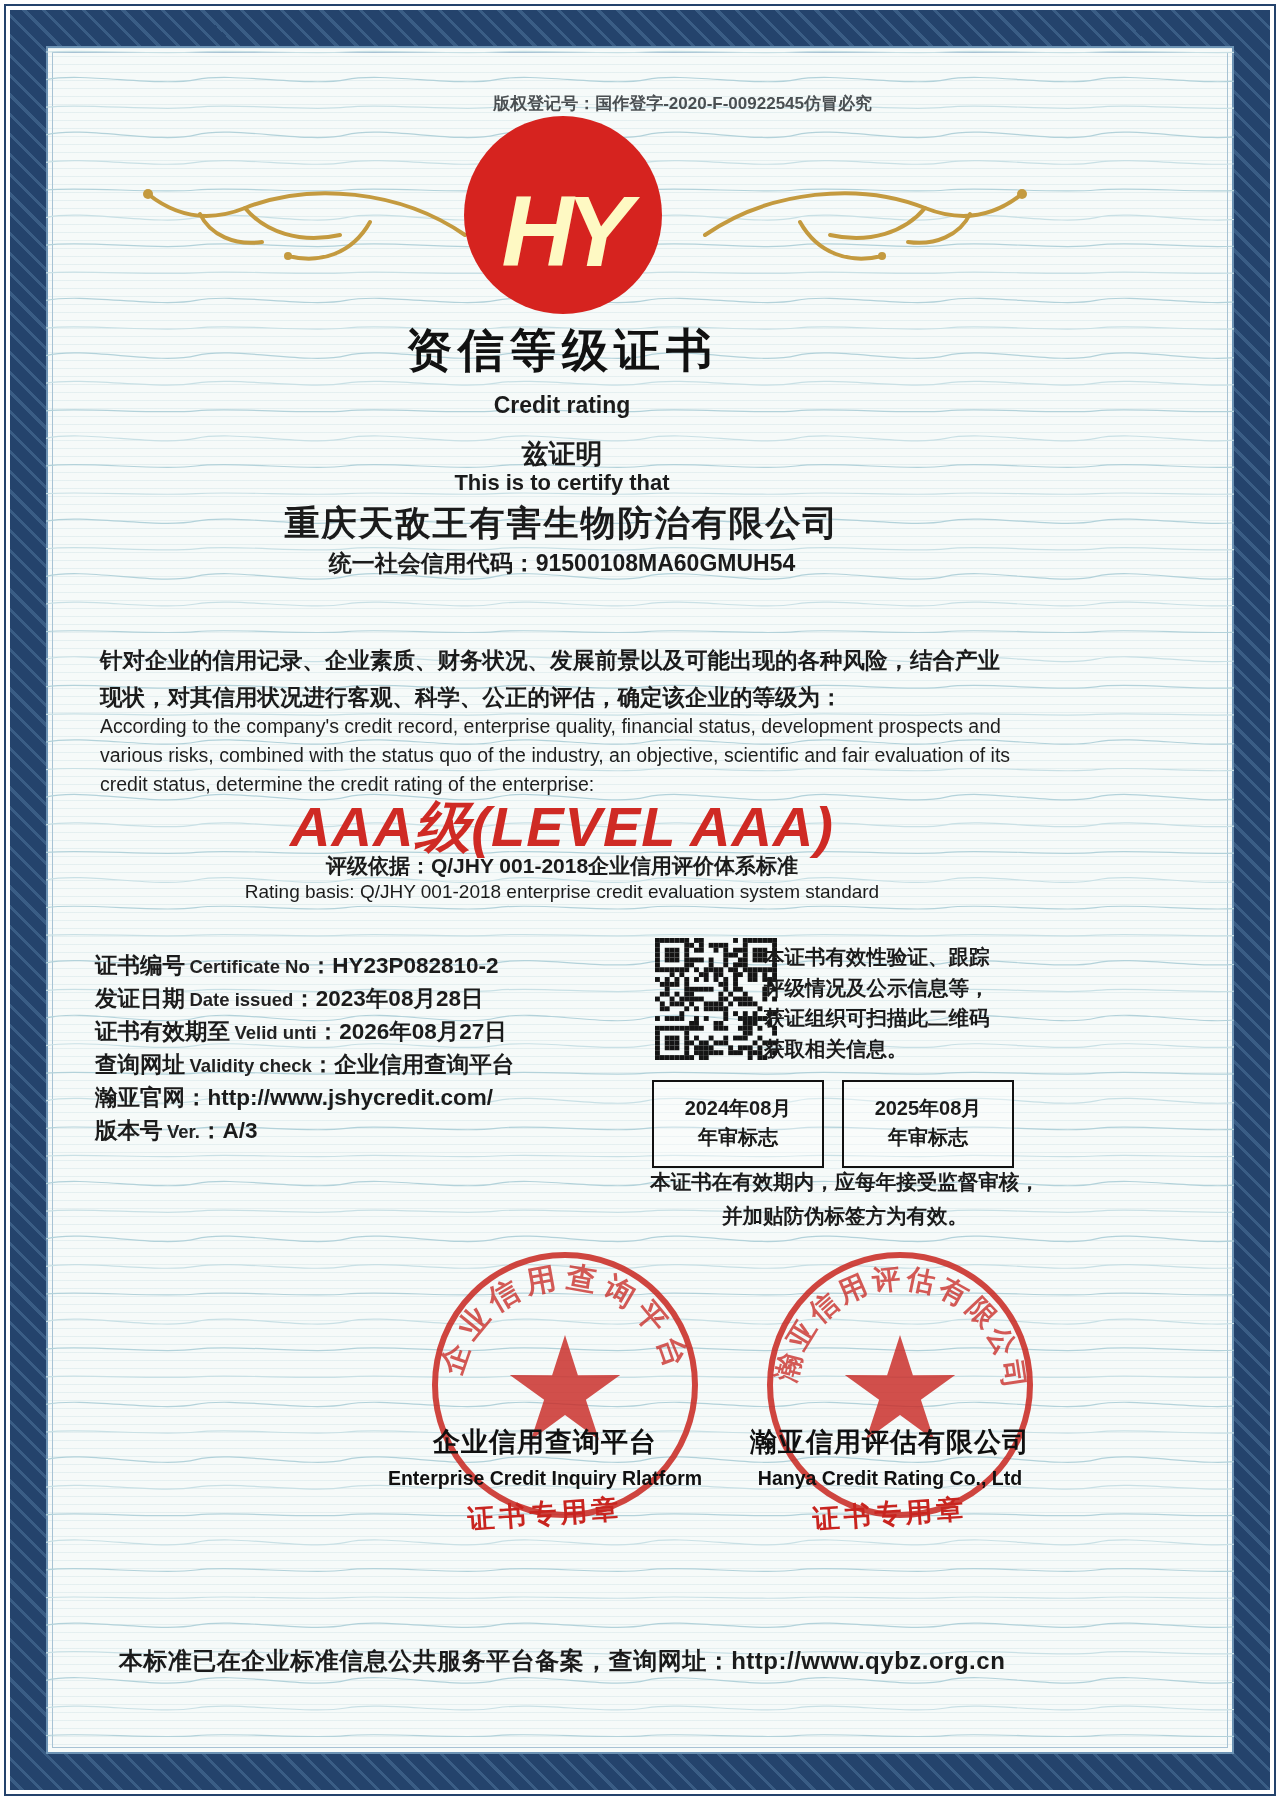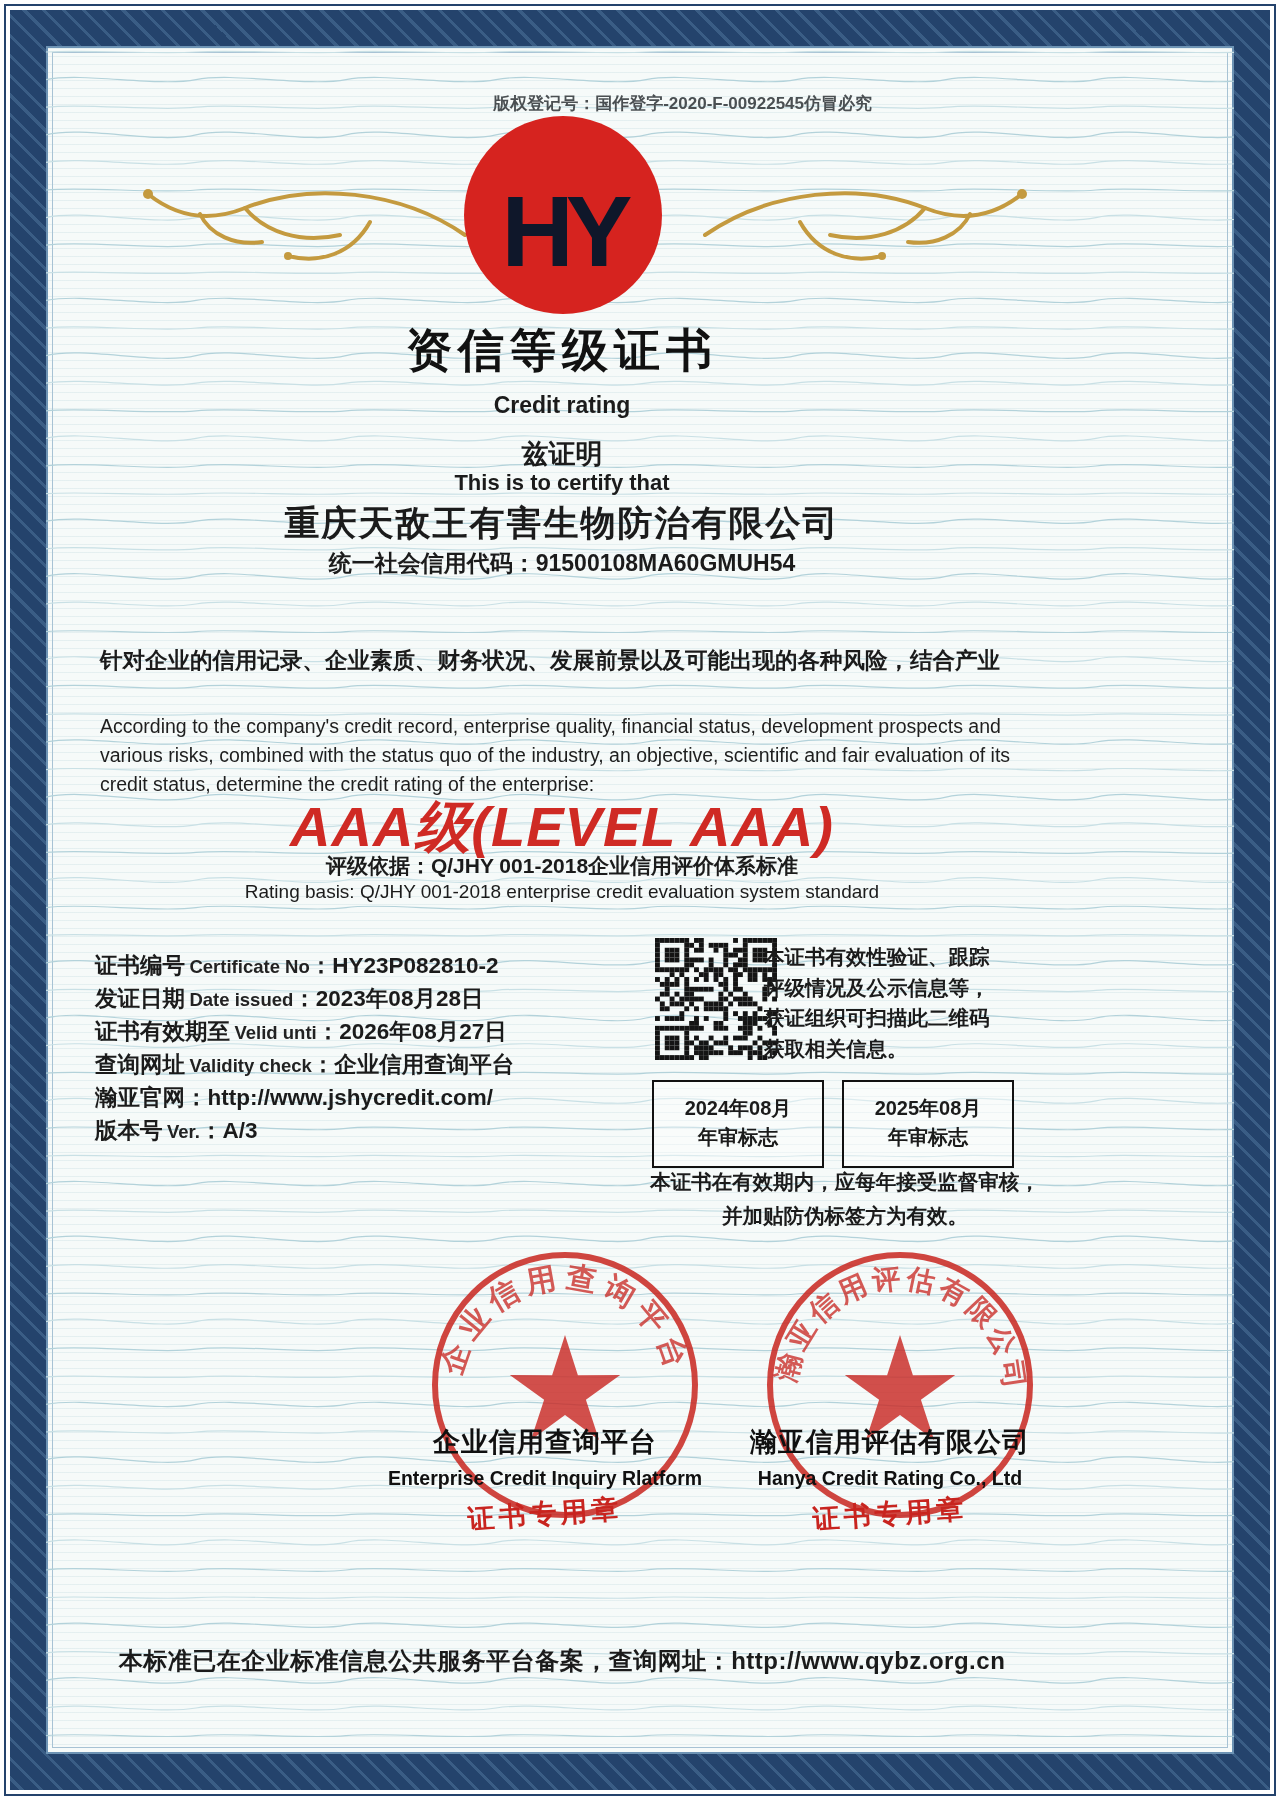--- a/index.html
+++ b/index.html
@@ -13,21 +13,21 @@
          #f6faf9;
          border:2px solid #6d93b4;}
   .paper::after{content:'';position:absolute;inset:4px;border:1px solid #a7c2d4;pointer-events:none;}
   #waves{position:absolute;left:46px;top:46px;pointer-events:none;}
   .content{position:absolute;inset:0;}
   .abs{position:absolute;}
   .ctr{left:62px;width:1000px;text-align:center;}
   .copyright{top:92px;left:0;width:872px;text-align:right;font-size:17px;color:#4a4f52;font-weight:600;}
   .logo{left:464px;top:116px;width:198px;height:198px;border-radius:50%;background:#d6231f;
         display:flex;align-items:center;justify-content:center;}
-  .logo span{color:#0f172a;font-size:100px;font-weight:900;letter-spacing:-8px;margin-top:33px;}
+  .logo span{color:#fef9c3;font-size:100px;font-weight:900;letter-spacing:-8px;font-style:italic;margin-top:33px;}
   .flourish{top:180px;}
   .title{top:320px;font-size:46px;font-weight:900;letter-spacing:6px;color:#111;}
   .subtitle{top:392px;font-size:23px;font-weight:700;}
   .certify-cn{top:436px;font-size:27px;font-weight:700;}
   .certify-en{top:470px;font-size:22px;font-weight:600;}
   .company{top:500px;font-size:35px;font-weight:800;letter-spacing:2px;}
   .credit-code{top:548px;font-size:23px;font-weight:700;}
   .address{top:581px;font-size:23px;font-weight:700;}
   .body-cn{left:100px;top:642px;width:950px;font-size:22.5px;font-weight:700;line-height:37px;}
   .body-en{left:100px;top:712px;width:950px;font-size:19.5px;font-weight:500;line-height:29px;color:#1e1e1e;}
@@ -157,20 +157,21 @@
 
     <div class="abs ctr title">资信等级证书</div>
     <div class="abs ctr subtitle">Credit rating</div>
     <div class="abs ctr certify-cn">兹证明</div>
     <div class="abs ctr certify-en">This is to certify that</div>
     <div class="abs ctr company">重庆天敌王有害生物防治有限公司</div>
     <div class="abs ctr credit-code">统一社会信用代码：91500108MA60GMUH54</div>
 
     <div class="abs body-cn">
       <div>针对企业的信用记录、企业素质、财务状况、发展前景以及可能出现的各种风险，结合产业</div>
+      <div>现状，对其信用状况进行客观、科学、公正的评估，确定该企业的等级为：</div>
     </div>
     <div class="abs body-en">According to the company's credit record, enterprise quality, financial status, development prospects and various risks, combined with the status quo of the industry, an objective, scientific and fair evaluation of its credit status, determine the credit rating of the enterprise:</div>
 
     <div class="abs ctr level">AAA级(LEVEL AAA)</div>
     <div class="abs ctr basis-cn">评级依据：Q/JHY 001-2018企业信用评价体系标准</div>
     <div class="abs ctr basis-en">Rating basis: Q/JHY 001-2018 enterprise credit evaluation system standard</div>
 
     <div class="abs info">
       <div class="info-line">
         <span class="cn">证书编号</span>

